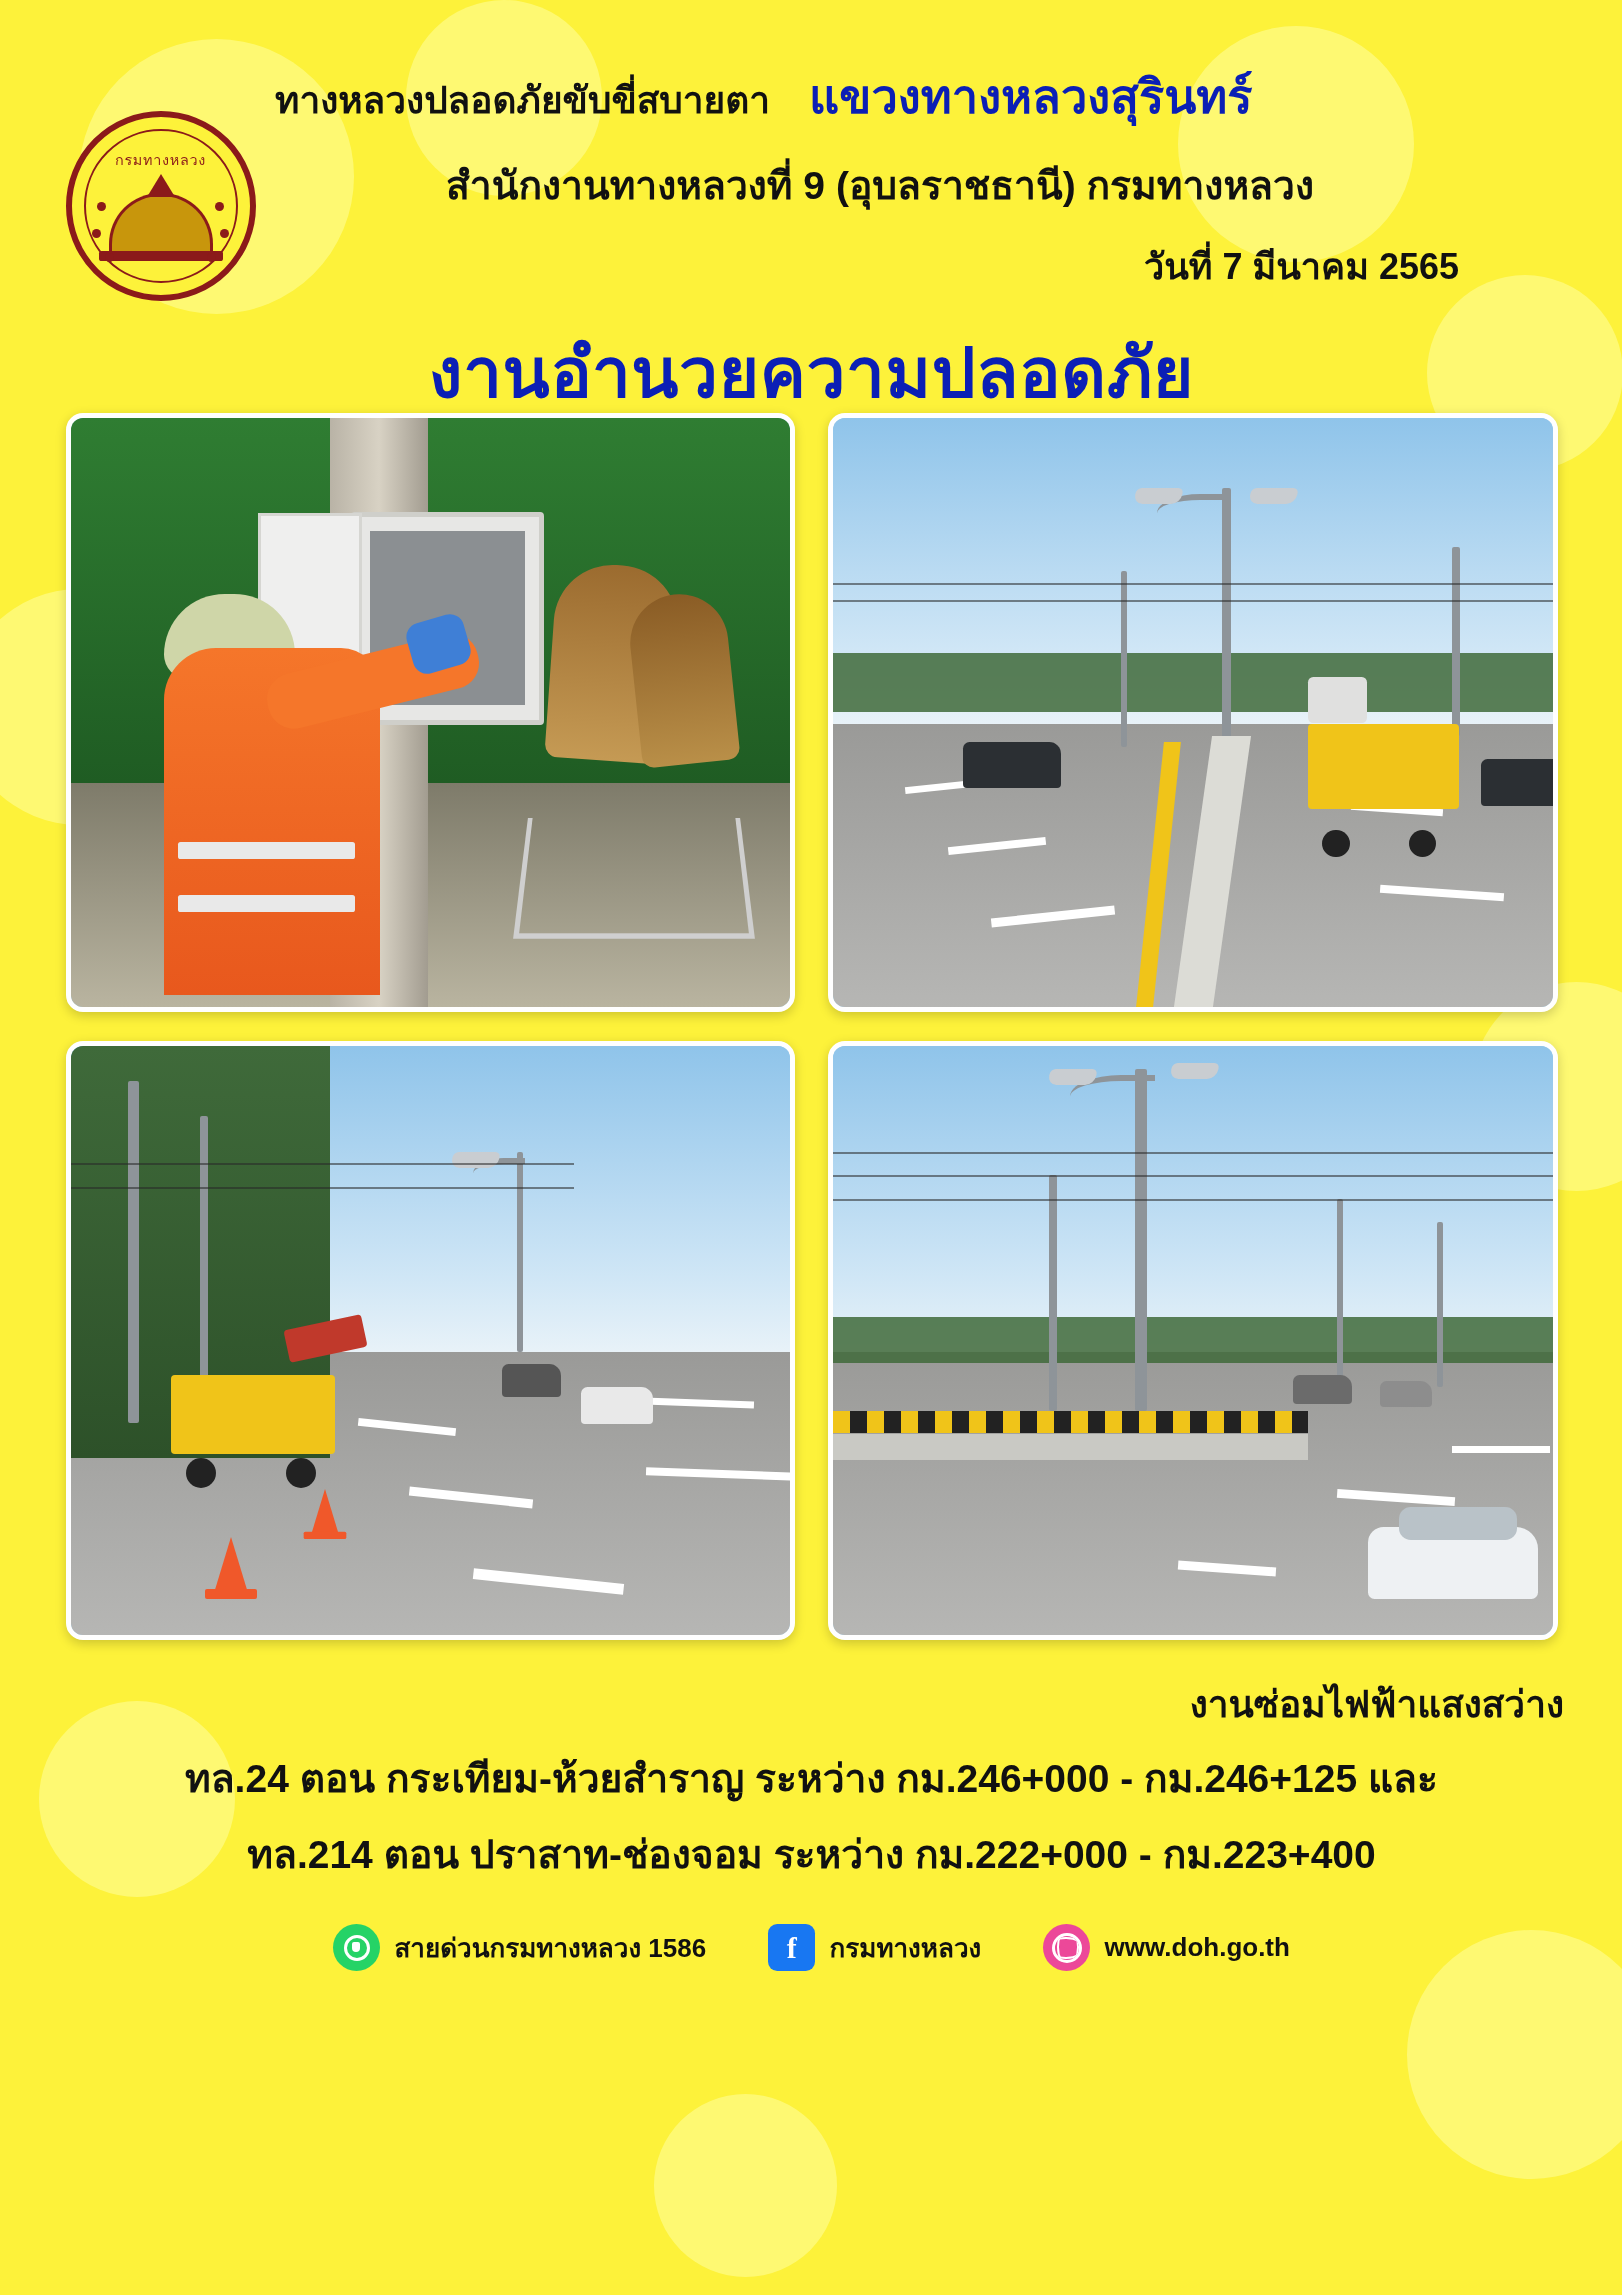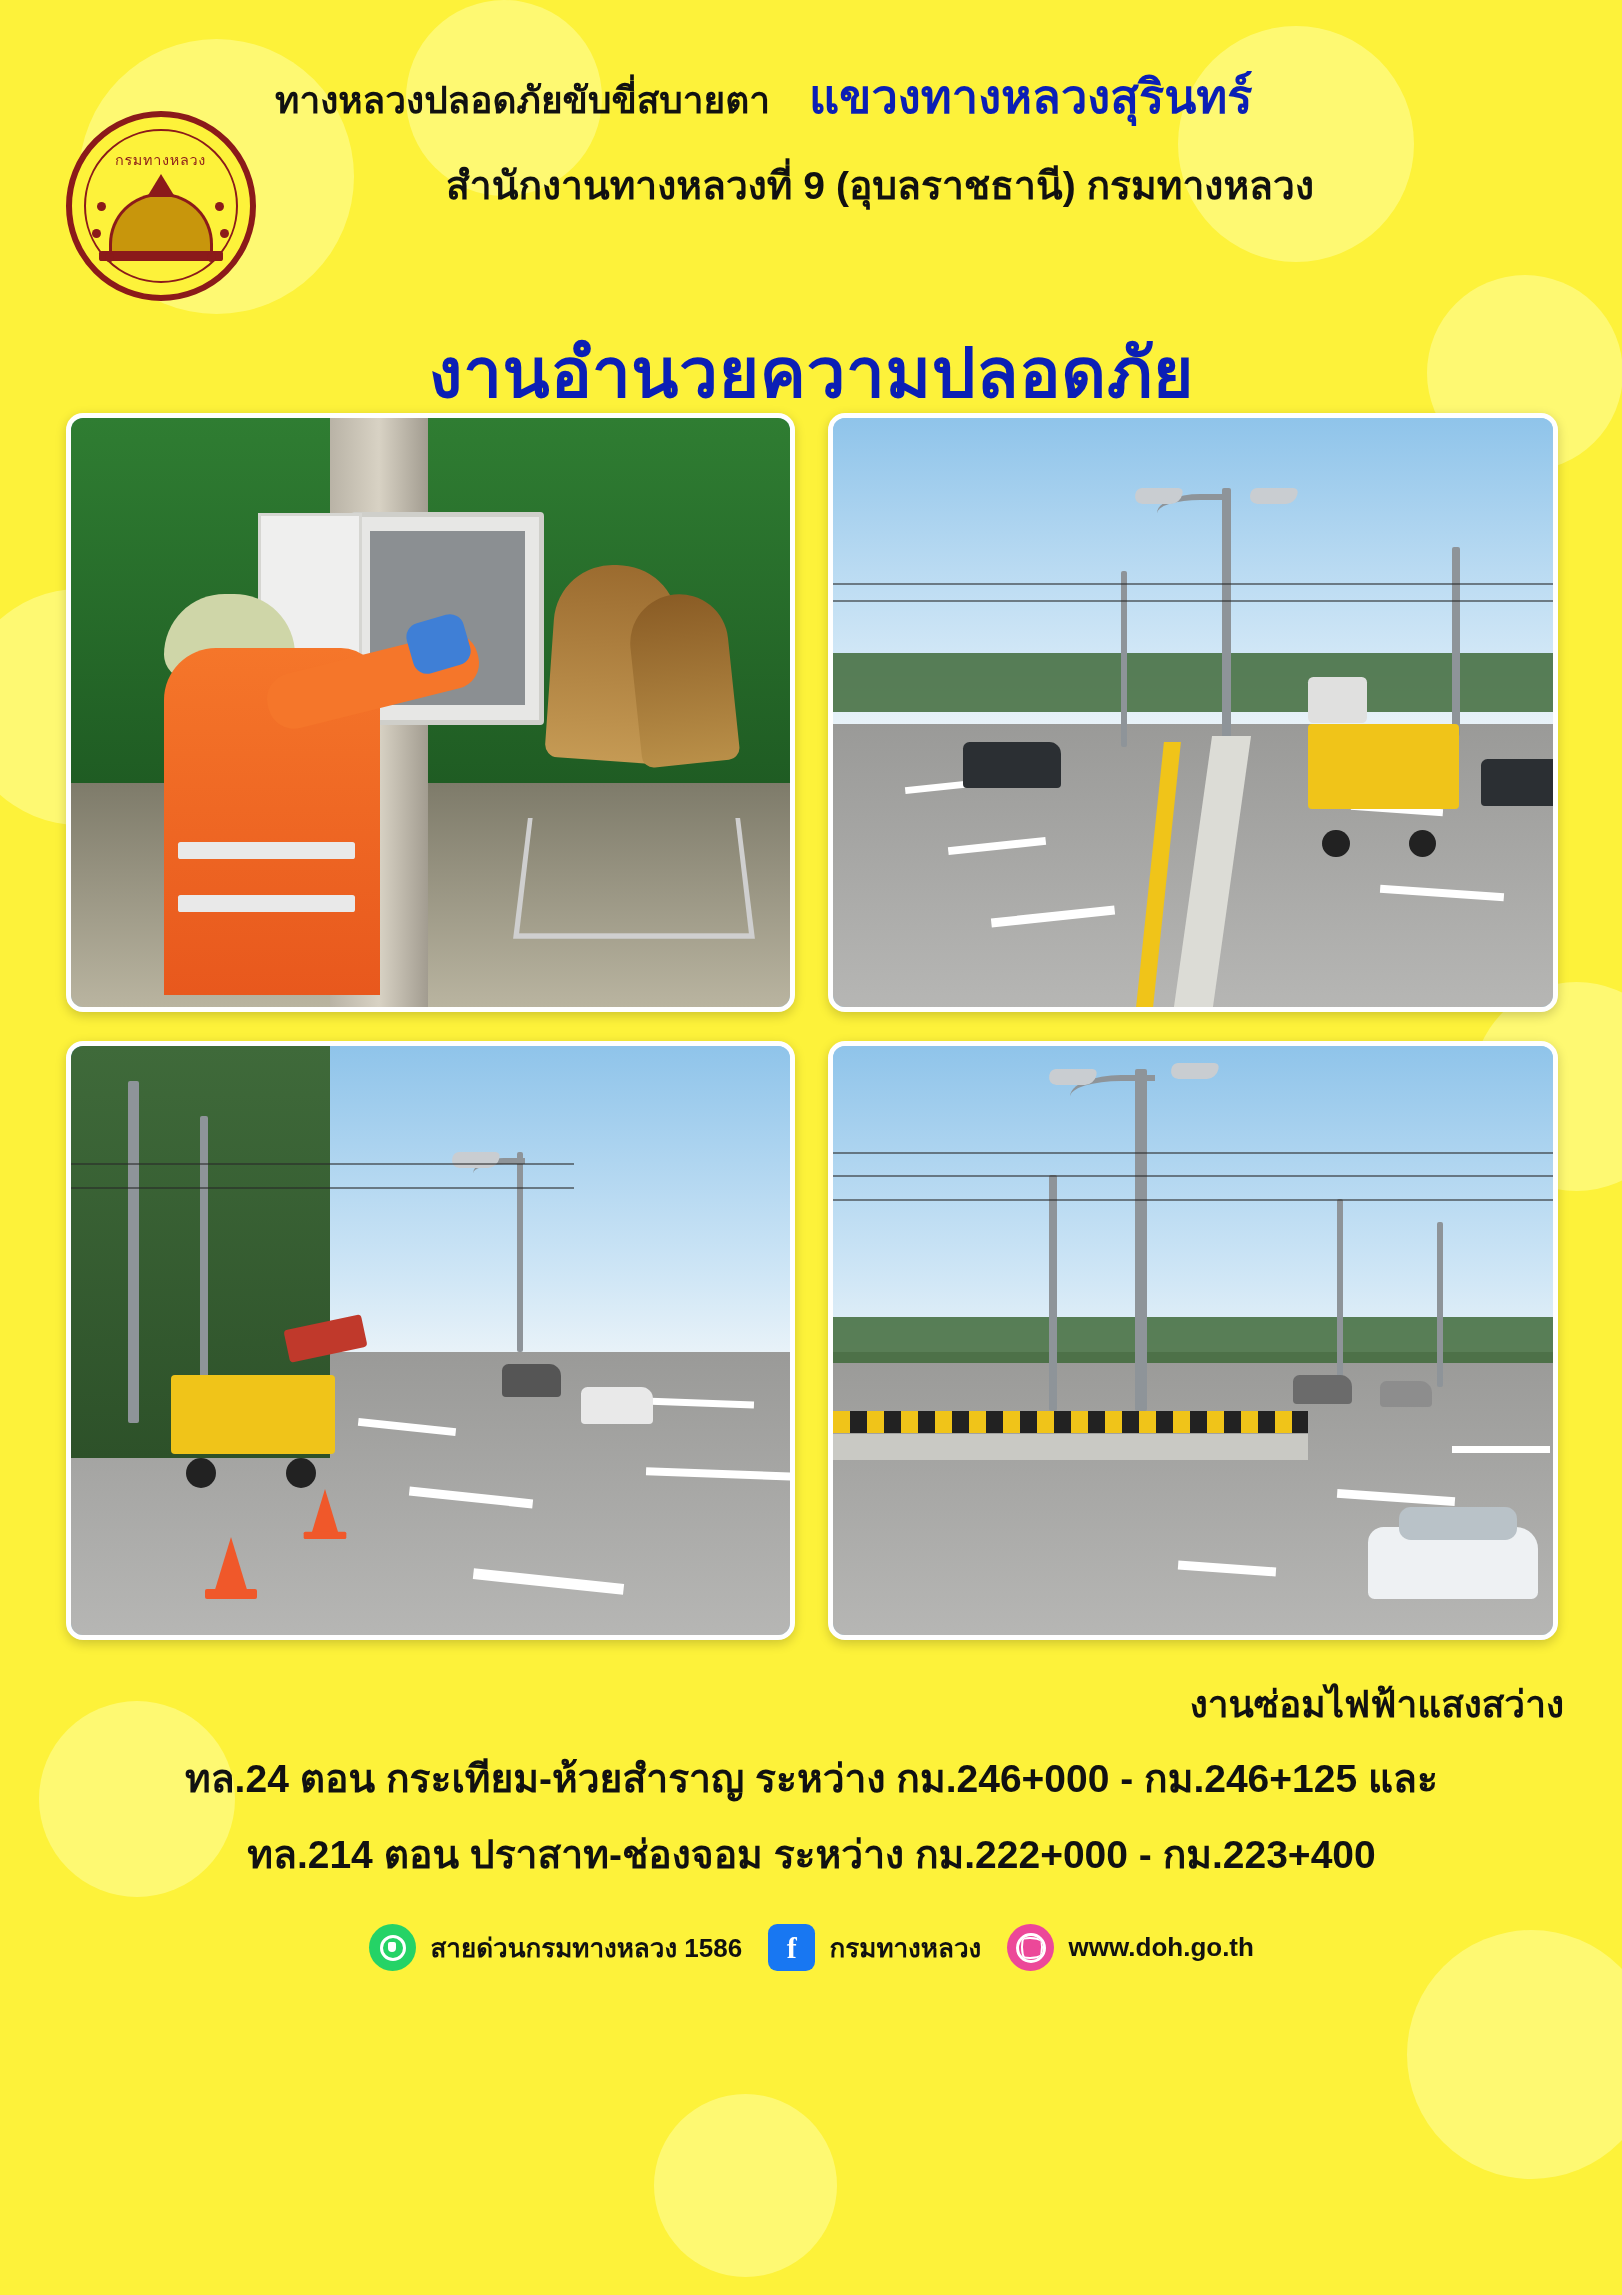--- a/index.html
+++ b/index.html
@@ -337,21 +337,21 @@
   }
   .ft-1 { font-size: 37px; text-align: right; }
   .ft-2, .ft-3 { font-size: 39px; margin-top: 14.4px; }
 
   
   .contact {
     margin-top: 39px;
     display: flex;
     justify-content: center;
     align-items: center;
-    gap: 26px;
+    gap: 62px;
   }
   .contact-item {
     display: flex;
     align-items: center;
     gap: 14.4px;
   }
   .contact-label {
     font-size: 26px;
     color: #111;
     font-weight: 700;
@@ -424,20 +424,21 @@
         </div>
       </div>
     </div>
 
     <div class="header-text">
       <div class="line-1">
         <div class="slogan">ทางหลวงปลอดภัยขับขี่สบายตา</div>
         <div class="district">แขวงทางหลวงสุรินทร์</div>
       </div>
       <div class="office-line">สำนักงานทางหลวงที่ 9 (อุบลราชธานี) กรมทางหลวง</div>
+      <div class="date-line">วันที่ 7 มีนาคม 2565</div>
     </div>
 
     <div class="main-title" style="position:absolute; left:0; right:0; top:281px;">งานอำนวยความปลอดภัย</div>
   </div>
 
   <div class="photos">
 
     <div class="photo">
       <div class="p1-green"></div>
       <div class="p1-ground"></div>

